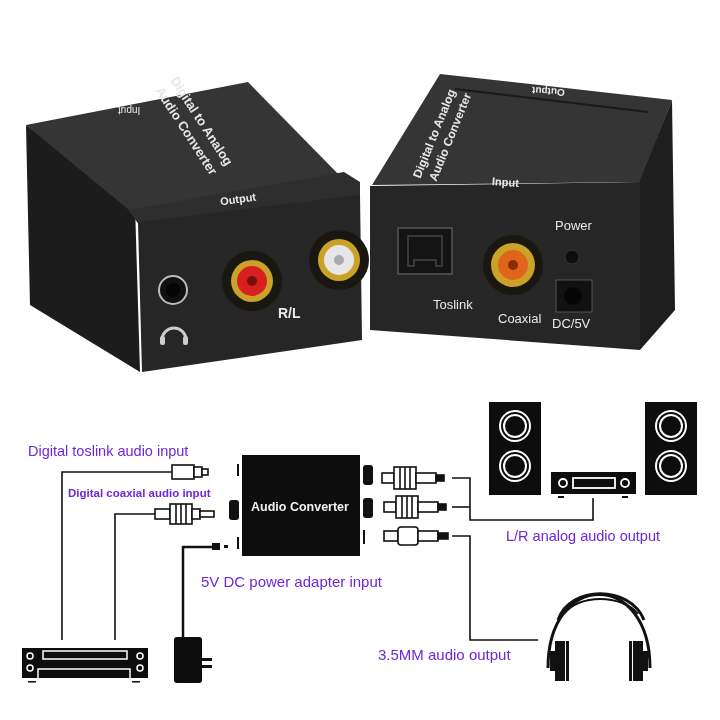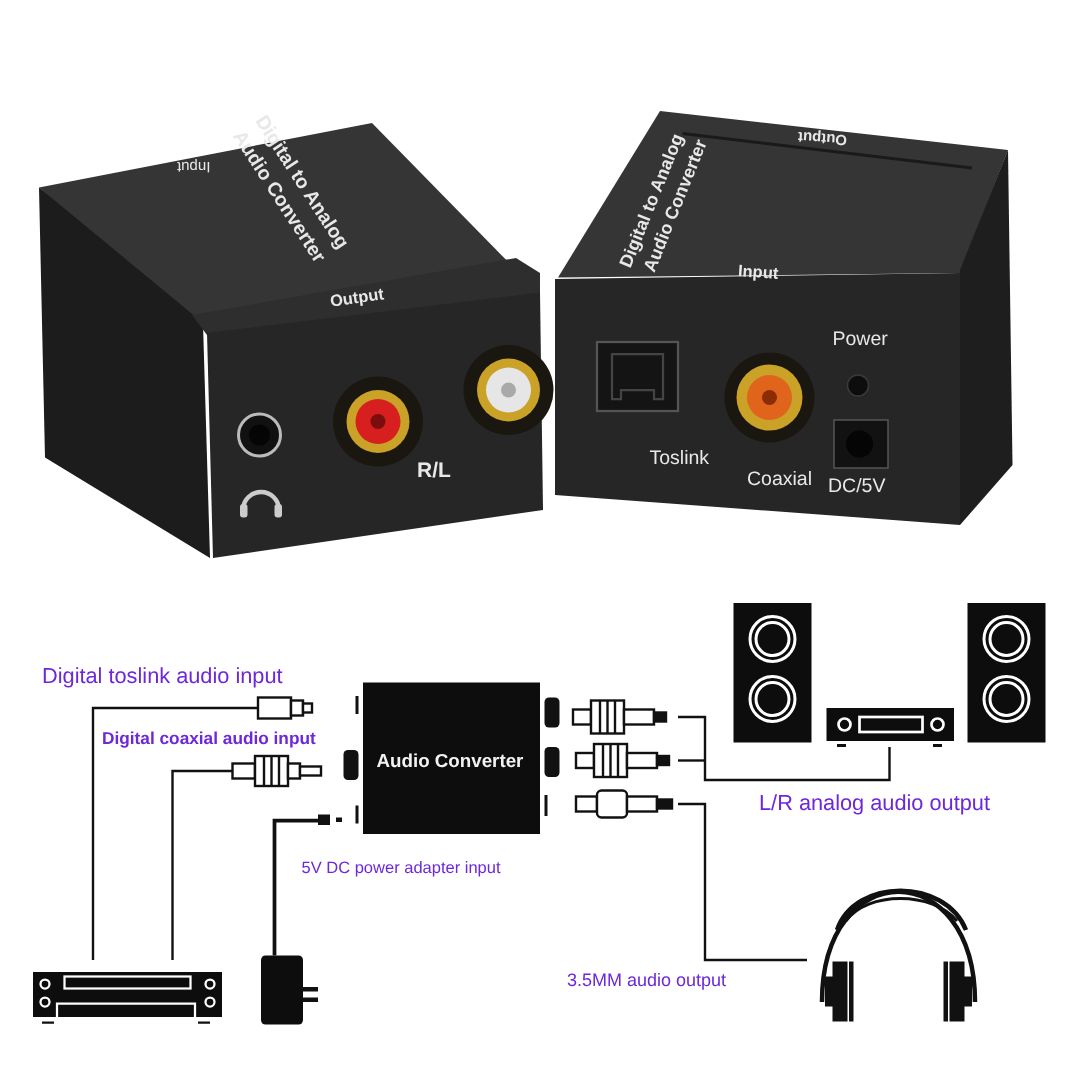--- a/index.html
+++ b/index.html
@@ -200,15 +200,15 @@
     <rect x="550" y="651" width="6" height="20" fill="#111" stroke="none"></rect>
     <rect x="629" y="641" width="3" height="40" fill="#111" stroke="none"></rect>
     <rect x="633" y="641" width="10" height="40" fill="#111" stroke="none"></rect>
     <rect x="642" y="651" width="6" height="20" fill="#111" stroke="none"></rect>
   </g>
 </svg>
 
 <div class="lbl" style="left:28px;top:443px;font-size:14.5px;">Digital  toslink audio input</div>
 <div class="lbl" style="left:68px;top:487px;font-size:11.5px;font-weight:bold;">Digital  coaxial audio input</div>
 <div class="dev-text" style="left:251px;top:500px;font-size:12.5px;color:#f2f2f2;">Audio Converter</div>
-<div class="lbl" style="left:201px;top:573px;font-size:11px;">5V DC power adapter input</div>
+<div class="lbl" style="left:201px;top:573px;font-size:15px;">5V DC power adapter input</div>
 <div class="lbl" style="left:490px;top:528px;font-size:14.5px;margin-left:16px;">L/R analog audio output</div>
-<div class="lbl" style="left:378px;top:646px;font-size:12px;">3.5MM audio output</div>
+<div class="lbl" style="left:378px;top:646px;font-size:15px;">3.5MM audio output</div>
 
 </body></html>

